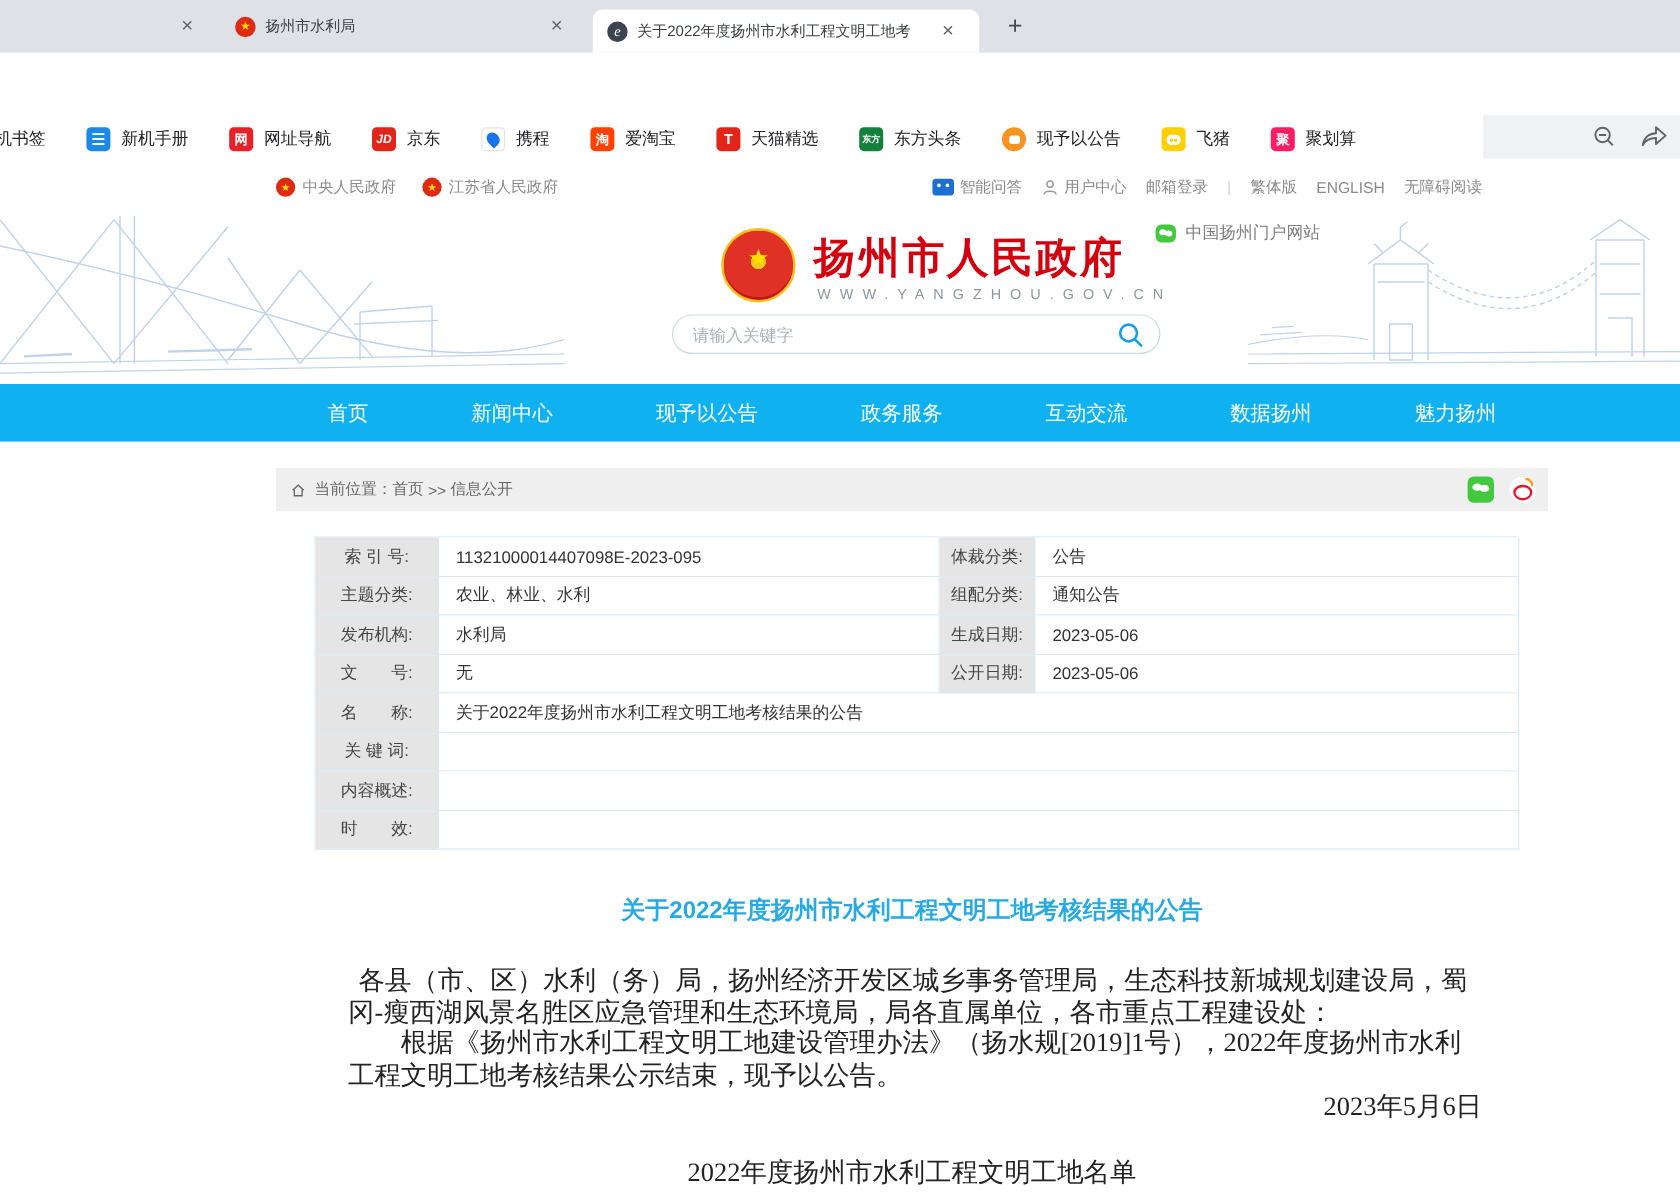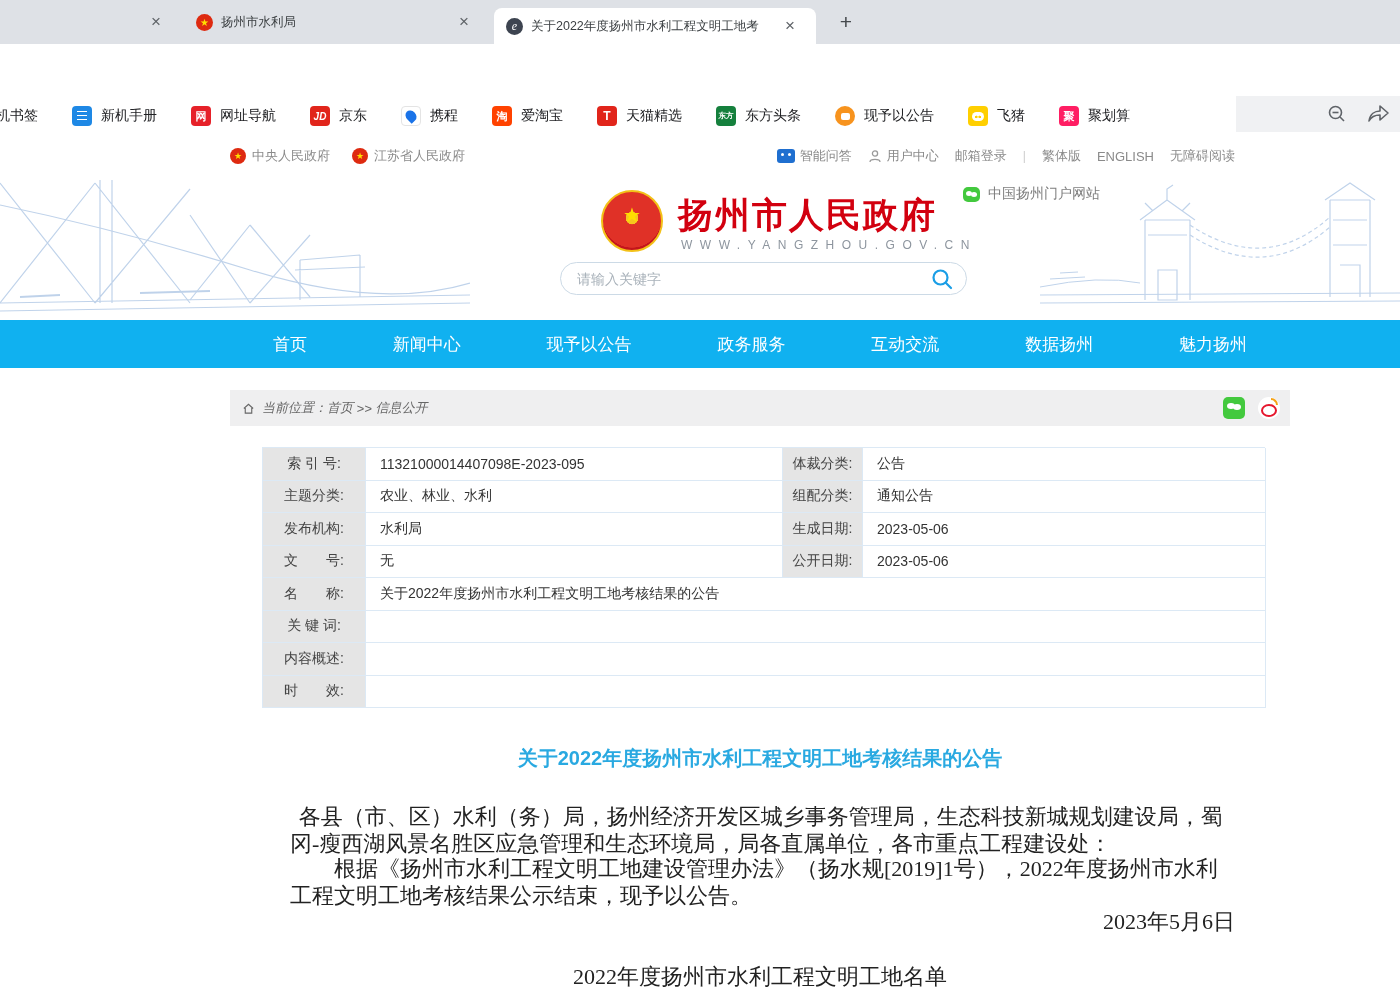--- a/index.html
+++ b/index.html
@@ -107,21 +107,21 @@
   #search-btn { width:24px; height:24px; cursor:pointer; }
 
   
   #navbar { position:absolute; left:0; top:320px; width:1400px; height:48px; background:#10b1f0; }
   #nav-inner { position:absolute; left:230px; width:1060px; height:48px; display:flex;
                justify-content:space-around; align-items:center; }
   .nav-item { color:#fff; font-size:17px; cursor:pointer; white-space:nowrap; }
 
   
   #breadcrumb { position:absolute; left:230px; top:390px; width:1060px; height:36px;
-                background:#efeff0; display:flex; align-items:center; padding:0 10px 0 12px;font-style:italic; }
+                background:#efeff0; display:flex; align-items:center; padding:0 10px 0 12px; }
   #breadcrumb .home-glyph { margin-right:7px; }
   #breadcrumb .txt { font-size:13px; color:#666; }
   #breadcrumb a.crumb { font-size:13px; color:#666; text-decoration:none; cursor:pointer; }
   #crumb-icons { margin-left:auto; display:flex; align-items:center; gap:13px; }
   .wechat-share { width:22px; height:22px; background:#43c93e; border-radius:5px; position:relative;
                   cursor:pointer; }
   .wechat-share::before { content:""; position:absolute; left:4px; top:6px; width:8px; height:6px;
       background:#fff; border-radius:50%; box-shadow:6px 1px 0 #fff; }
   .weibo-share { width:22px; height:22px; background:#fff; border-radius:50%; position:relative;
                  cursor:pointer; }

